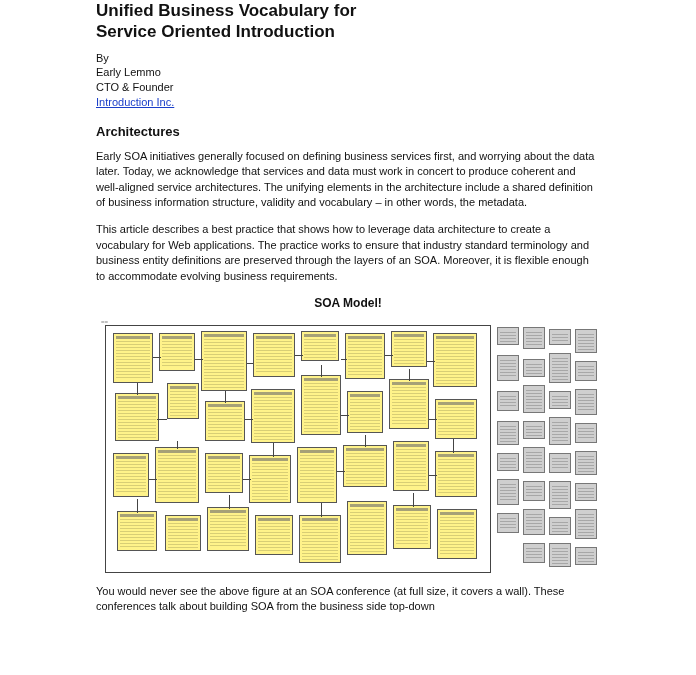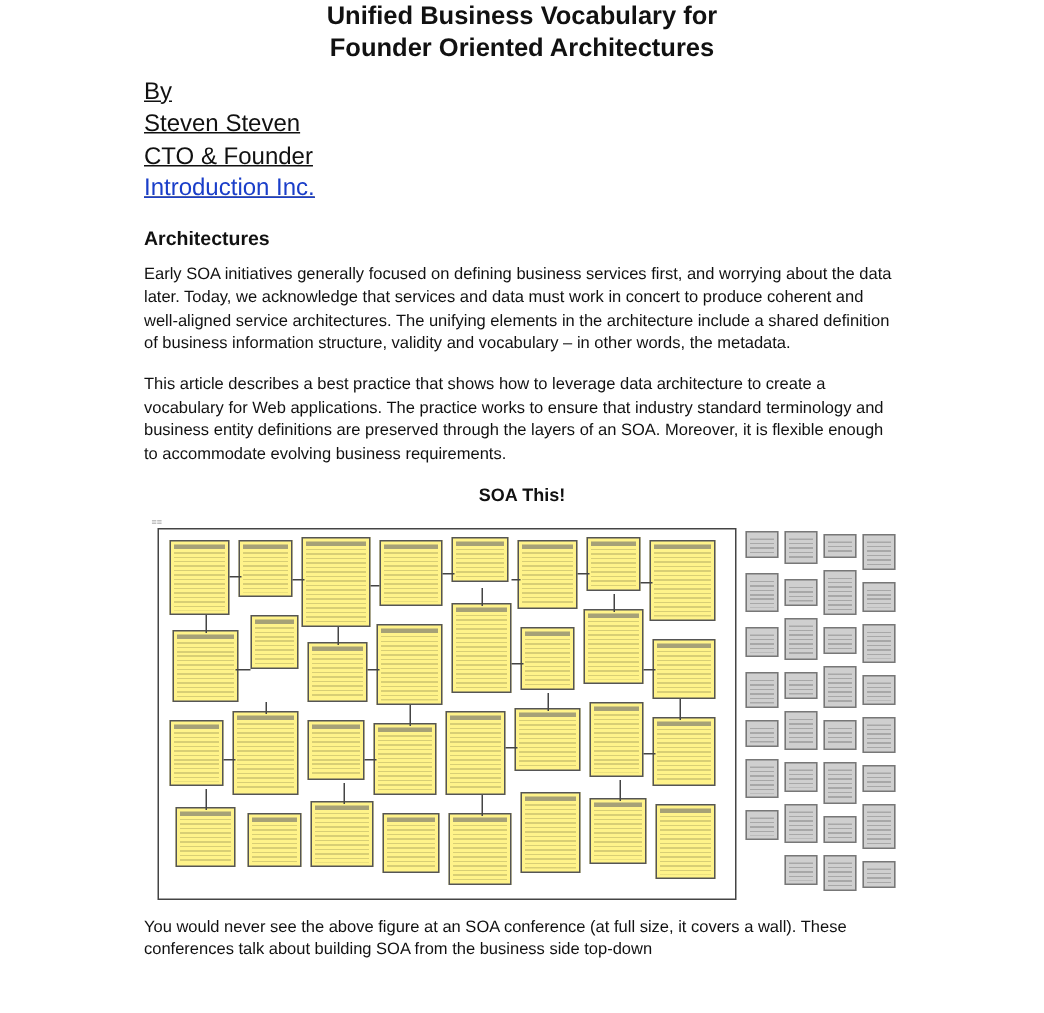--- a/index.html
+++ b/index.html
@@ -12,29 +12,28 @@
   }
   .page {
     width: 600px;
     margin: 0 auto;
     padding: 0 48px 20px 48px;
     box-sizing: border-box;
   }
   h1.title {
     font-size: 17px;
     font-weight: 700;
-    text-align: center;
+    text-align: left;
     line-height: 1.25;
     margin: 0 0 8px 0;
   }
   .byline {
-    font-size: 16px;
+    font-size: 11px;
     line-height: 1.35;
     margin: 0 0 14px 0;
-    text-decoration: underline;
   }
   .byline a {
     color: #1a3ec9;
     text-decoration: underline;
   }
   h2.section {
     font-size: 13px;
     font-weight: 700;
     margin: 6px 0 10px 0;
   }
@@ -136,36 +135,36 @@
     color: #888;
   }
 </style>
 </head>
 <body>
 
 <div class="page">
 
   <h1 class="title">
     <span>Unified Business Vocabulary for</span><br>
-    <span>Founder Oriented Architectures</span>
+    <span>Service Oriented Introduction</span>
   </h1>
 
   <div class="byline">
     <span>By</span><br>
-    <span>Steven Steven</span><br>
+    <span>Early Lemmo</span><br>
     <span>CTO &amp; Founder</span><br>
     <a href="#">Introduction Inc.</a>
   </div>
 
   <h2 class="section">Architectures</h2>
 
   <p class="body">Early SOA initiatives generally focused on defining business services first, and worrying about the data later. Today, we acknowledge that services and data must work in concert to produce coherent and well-aligned service architectures. The unifying elements in the architecture include a shared definition of business information structure, validity and vocabulary – in other words, the metadata.</p>
   <p class="body">This article describes a best practice that shows how to leverage data architecture to create a vocabulary for Web applications. The practice works to ensure that industry standard terminology and business entity definitions are preserved through the layers of an SOA. Moreover, it is flexible enough to accommodate evolving business requirements.</p>
 
-  <h3 class="subtitle">SOA This!</h3>
+  <h3 class="subtitle">SOA Model!</h3>
 
   <div class="figure-wrap">
     <div class="er">
       <span class="tiny-label" style="left:4px; top:0;">==</span>
       <div class="frame"></div>
 
       <div class="ent" style="left:16px; top:14px; width:40px; height:50px;">
           <div class="rows"></div>
         </div>
       <div class="ent" style="left:62px; top:14px; width:36px; height:38px;">

